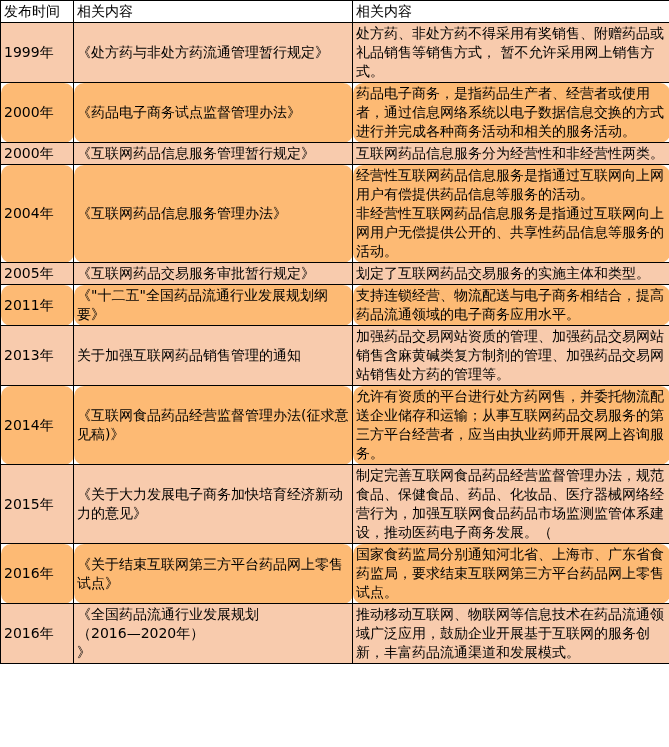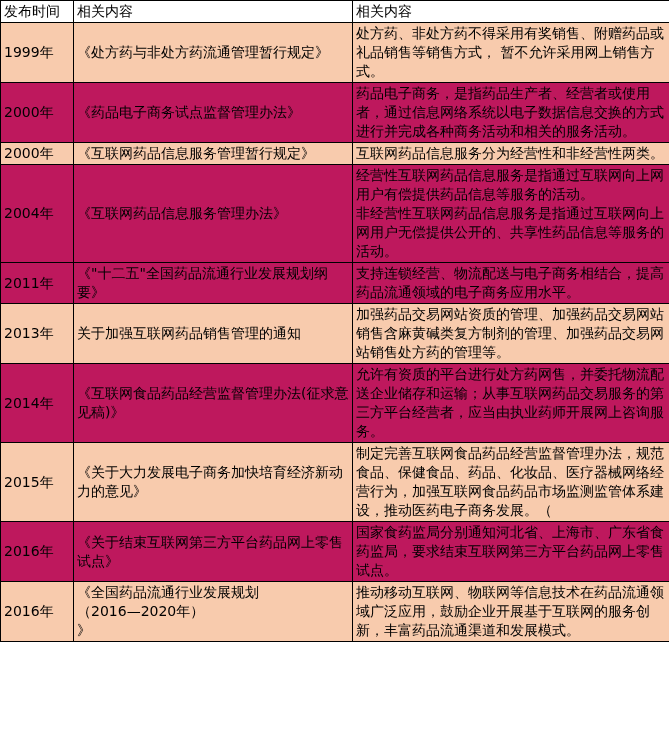--- a/index.html
+++ b/index.html
@@ -16,21 +16,21 @@
   col.c-policy{width:279px;}
   col.c-content{width:317px;}
   td,th{border:1px solid var(--border);font-weight:normal;text-align:left;
         vertical-align:middle;padding:1px 3px;font-size:14px;line-height:19px;
         word-break:break-all;overflow-wrap:anywhere;}
   .title-cell{background:var(--title-bg);color:var(--title-color);
         text-align:center;font-weight:bold;font-size:16px;line-height:22px;
         padding:1px 2px;}
   .hdr td{background:#fff;height:19px;}
   tr.row-orange td{background:var(--row-hl);}
-  tr.row-white td{background:#be185d;}
+  tr.row-white td{background:#fdba74;border-radius:10px;}
   td.policy,td.content{white-space:pre-line;}
   td.year{vertical-align:middle;}
 </style>
 </head>
 <body>
 
 <div class="wrap">
   <table>
     <colgroup>
       <col class="c-year">
@@ -59,20 +59,25 @@
     <td class="year">2000年</td>
     <td class="policy">《互联网药品信息服务管理暂行规定》</td>
     <td class="content">互联网药品信息服务分为经营性和非经营性两类。</td>
   </tr>
         <tr class="row-white">
     <td class="year">2004年</td>
     <td class="policy">《互联网药品信息服务管理办法》</td>
     <td class="content">经营性互联网药品信息服务是指通过互联网向上网用户有偿提供药品信息等服务的活动。
 非经营性互联网药品信息服务是指通过互联网向上网用户无偿提供公开的、共享性药品信息等服务的活动。</td>
   </tr>
+        <tr class="row-orange">
+    <td class="year">2005年</td>
+    <td class="policy">《互联网药品交易服务审批暂行规定》</td>
+    <td class="content">划定了互联网药品交易服务的实施主体和类型。</td>
+  </tr>
         <tr class="row-white">
     <td class="year">2011年</td>
     <td class="policy">《"十二五"全国药品流通行业发展规划纲要》</td>
     <td class="content">支持连锁经营、物流配送与电子商务相结合，提高药品流通领域的电子商务应用水平。</td>
   </tr>
         <tr class="row-orange">
     <td class="year">2013年</td>
     <td class="policy">关于加强互联网药品销售管理的通知</td>
     <td class="content">加强药品交易网站资质的管理、加强药品交易网站销售含麻黄碱类复方制剂的管理、加强药品交易网站销售处方药的管理等。</td>
   </tr>

